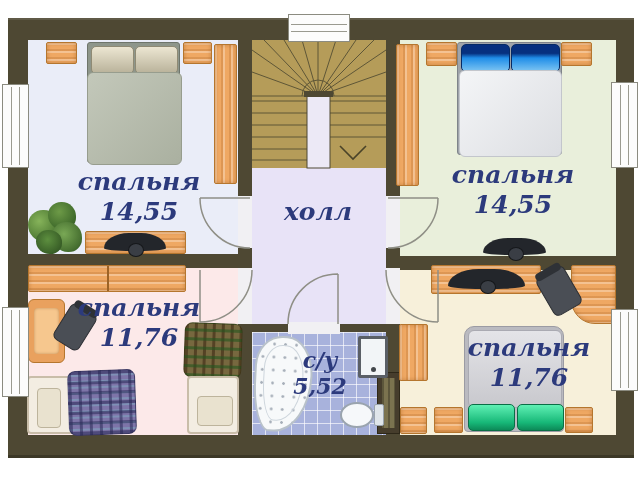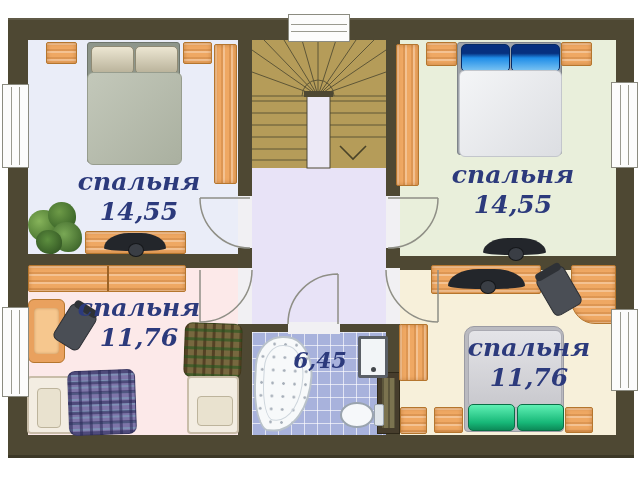--- a/index.html
+++ b/index.html
@@ -214,18 +214,20 @@
   </div>
   <div class="label" style="left:63px;top:293px;width:152px;">
     <div>спальня</div>
     <div>11,76</div>
   </div>
   <div class="label" style="left:448px;top:333px;width:162px;">
     <div>спальня</div>
     <div>11,76</div>
   </div>
   <div class="label" style="left:253px;top:197px;width:130px;">
+    <div>холл</div>
   </div>
   <div class="label small" style="left:268px;top:347px;width:104px;">
-    <div>6,45</div>
+    <div>с/у</div>
+    <div>5,52</div>
   </div>
 
 </div>
 
 </body></html>

